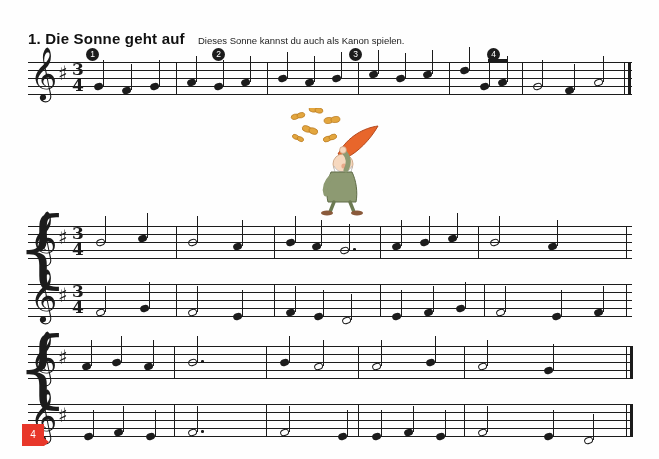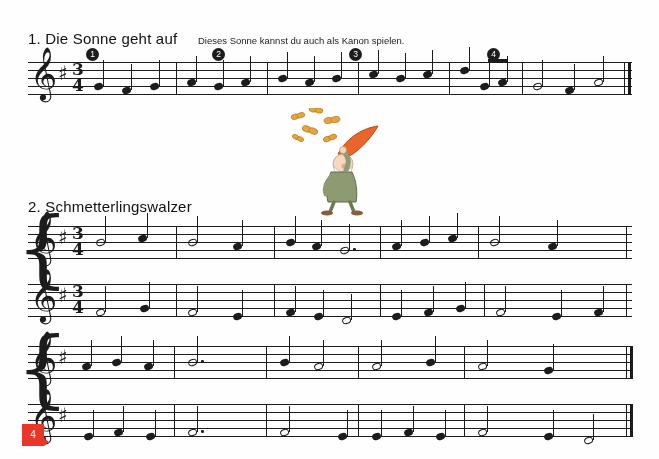--- a/index.html
+++ b/index.html
@@ -185,21 +185,21 @@
     top: 108px;
     width: 120px;
     height: 108px;
   }
 </style>
 </head>
 <body>
 
 <div class="page">
 
-  <div class="piece-title" style="left:28px; top:30px;">
+  <div class="piece-title" style="left:28px; top:30px;font-weight:bold;">
     <span>1.</span>
     <span>Die Sonne geht auf</span>
   </div>
   <div class="piece-subtitle" style="left:198px; top:35px;">Dieses Sonne kannst du auch als Kanon spielen.</div>
 
   <div class="system" style="left:28px; top:62px; width:604px; height:34px;">
     <div class="staff">
       <div class="line l0"></div>
         <div class="line l1"></div>
         <div class="line l2"></div>
@@ -319,24 +319,20 @@
       <path d="M46 68 C40 74 38 80 40 86" fill="none" stroke="#8d9a72" stroke-width="5" stroke-linecap="round"></path>
 
       <path d="M48 94 L44 104" stroke="#6c7a52" stroke-width="3.4" stroke-linecap="round"></path>
       <path d="M64 94 L68 104" stroke="#6c7a52" stroke-width="3.4" stroke-linecap="round"></path>
 
       <ellipse cx="41" cy="105" rx="6" ry="2.6" fill="#8a5a3b"></ellipse>
       <ellipse cx="71" cy="105" rx="6" ry="2.6" fill="#8a5a3b"></ellipse>
     </svg>
   </div>
 
-  <div class="piece-title" style="left:28px; top:198px;">
-    <span>2.</span>
-    <span>Schmetterlingswalzer</span>
-  </div>
 
   <div class="system" style="left:28px; top:226px; width:604px; height:100px;">
     <div class="brace" style="left:-12px; top:-12px;">{</div>
 
     <div class="staff" style="top:0;">
       <div class="line l0"></div>
         <div class="line l1"></div>
         <div class="line l2"></div>
       <div class="line l3"></div>
         <div class="line l4"></div>

